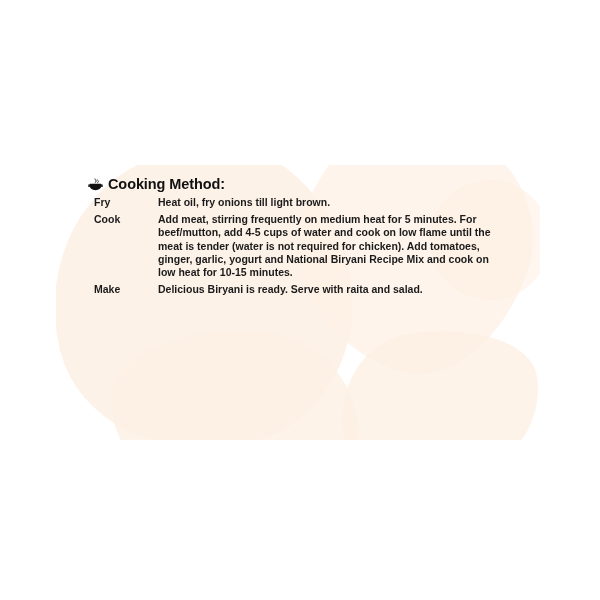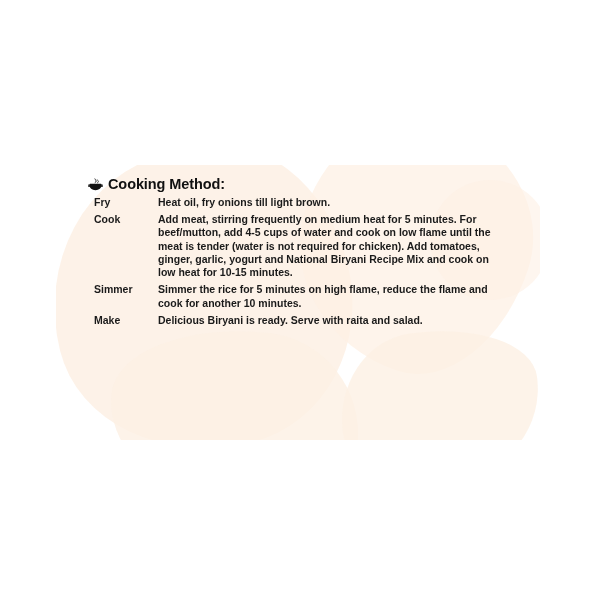--- a/index.html
+++ b/index.html
@@ -154,24 +154,20 @@
       <tbody>
         <tr>
           <td class="step-label">Fry</td>
           <td class="step-text">Heat oil, fry onions till light brown.</td>
         </tr>
         <tr>
           <td class="step-label">Cook</td>
           <td class="step-text">Add meat, stirring frequently on medium heat for 5 minutes. For beef/mutton, add 4-5 cups of water and cook on low flame until the meat is tender (water is not required for chicken). Add tomatoes, ginger, garlic, yogurt and National Biryani Recipe Mix and cook on low heat for 10-15 minutes.</td>
         </tr>
         <tr>
-          <td class="step-label">Simmer</td>
-          <td class="step-text">Simmer the rice for 5 minutes on high flame, reduce the flame and cook for another 10 minutes.</td>
-        </tr>
-        <tr>
           <td class="step-label">Make</td>
           <td class="step-text">Delicious Biryani is ready. Serve with raita and salad.</td>
         </tr>
       </tbody>
     </table>
 
   </div>
 </div>
 
 </body></html>

